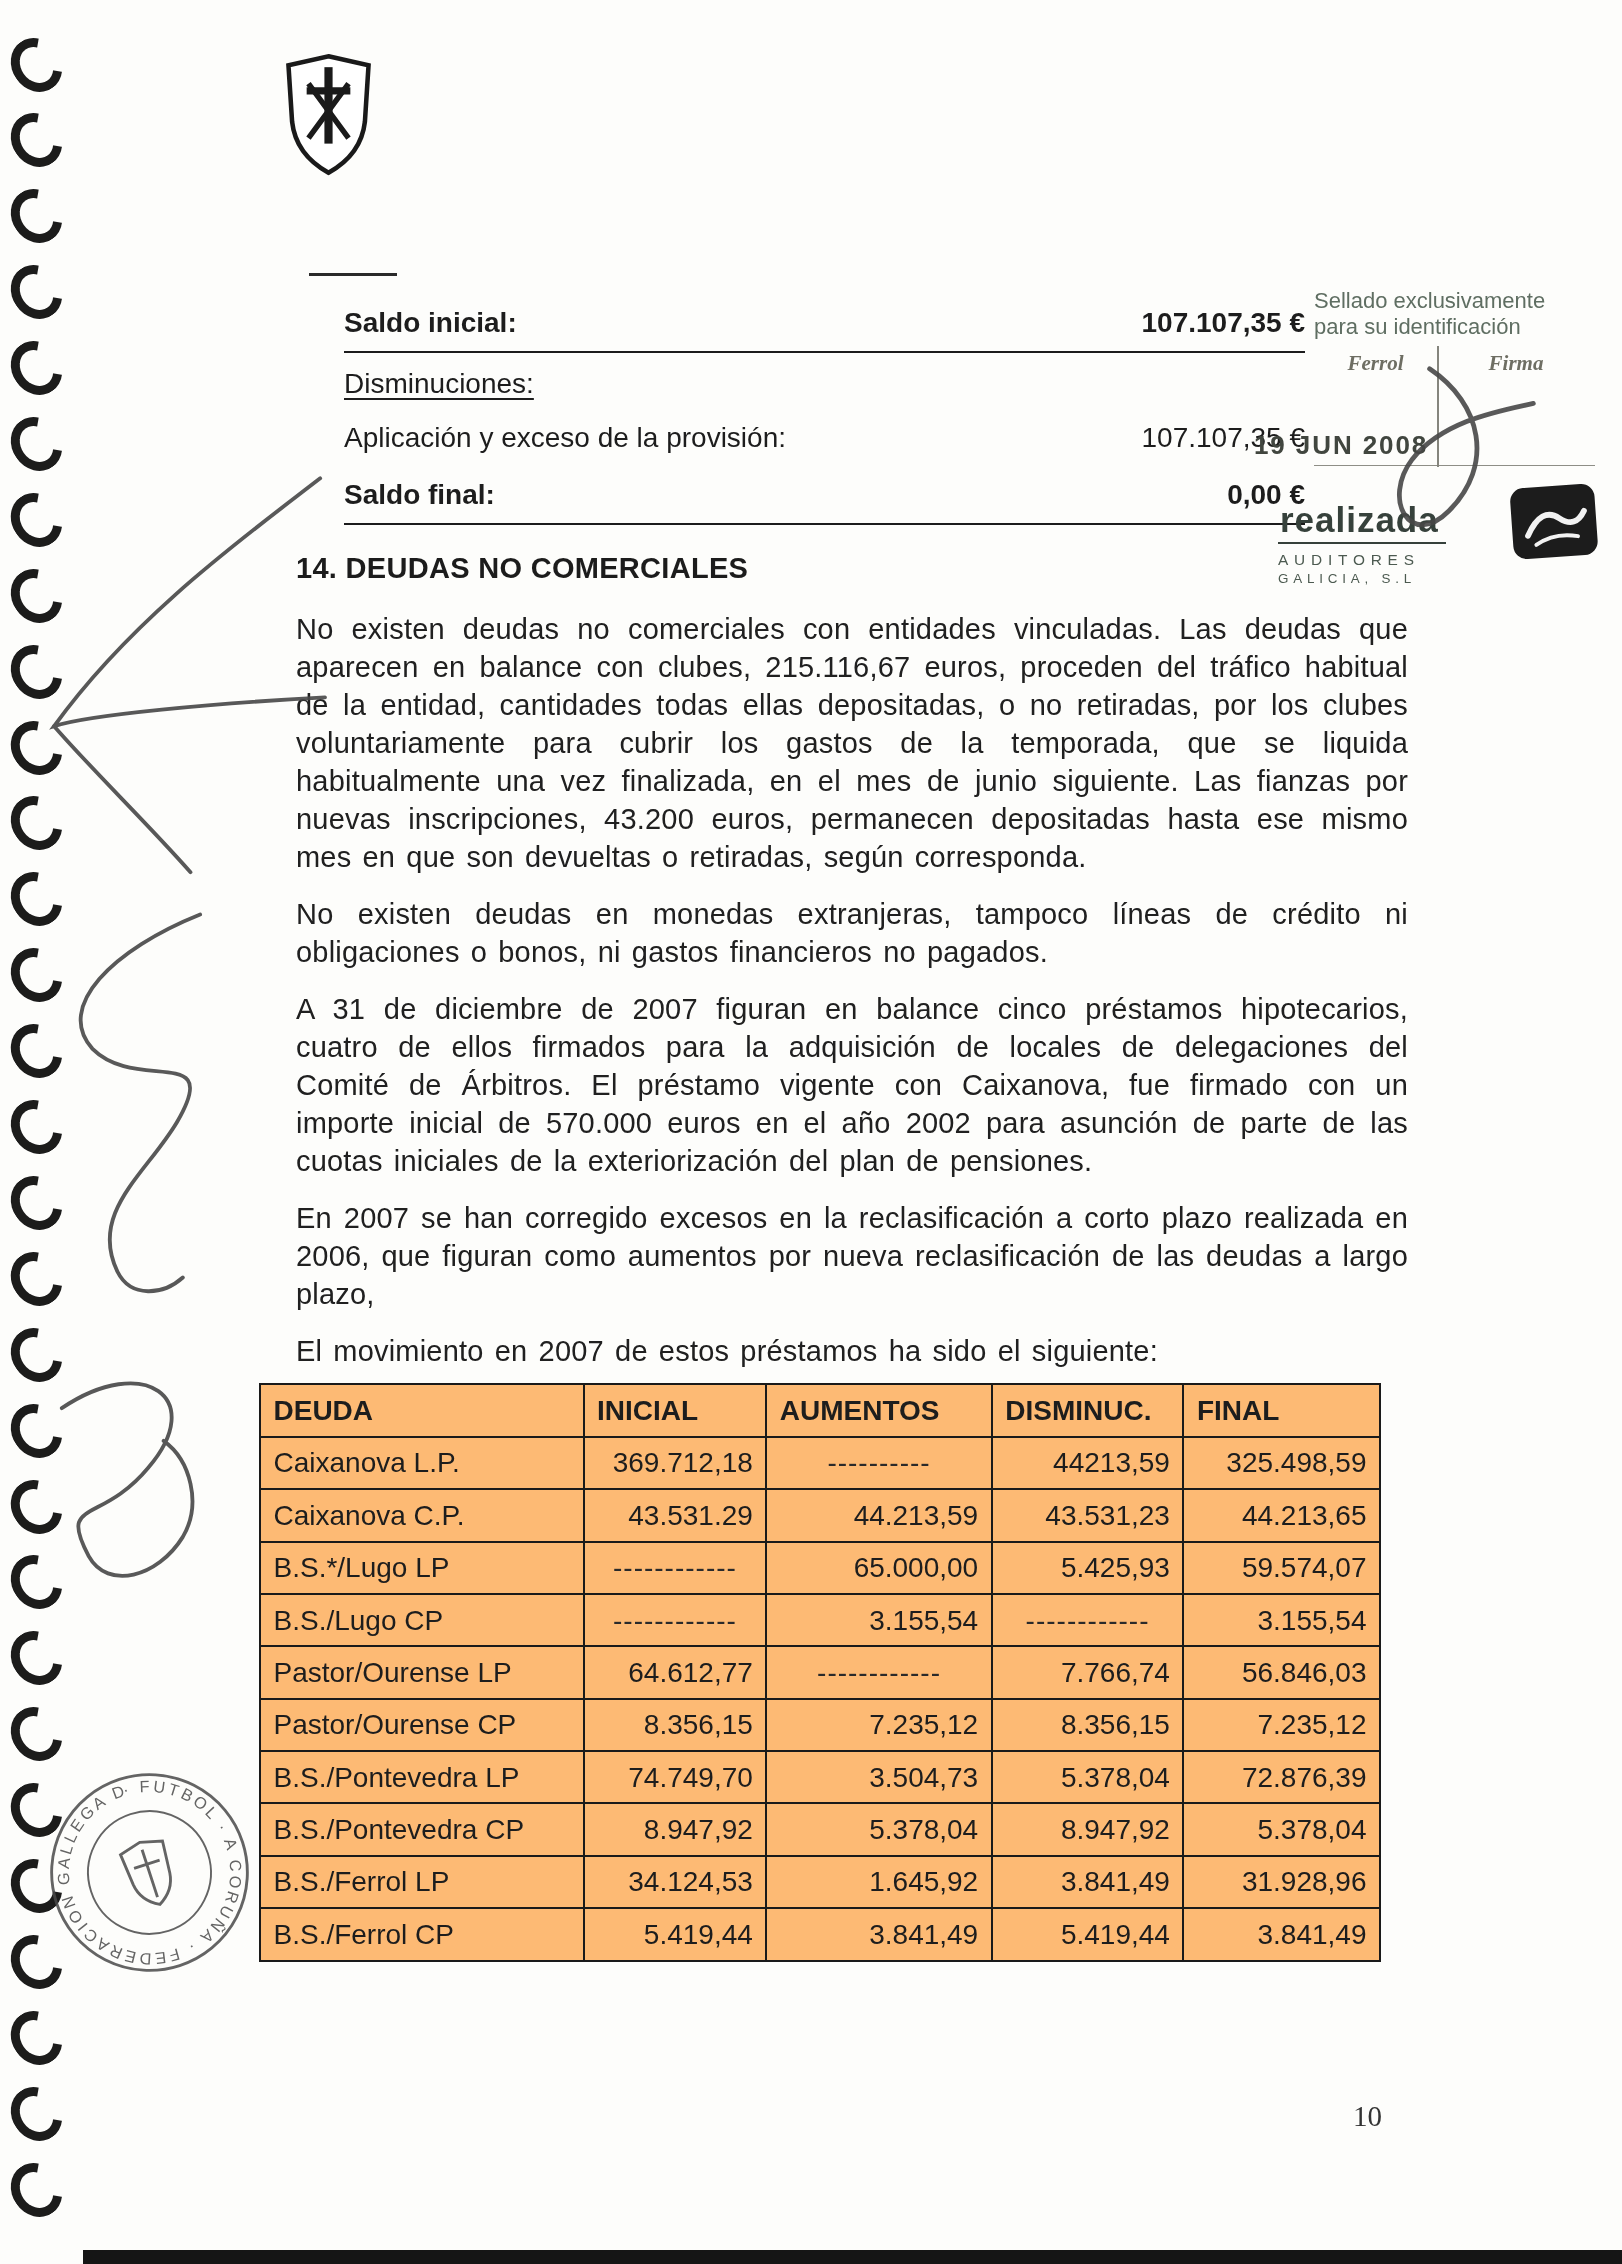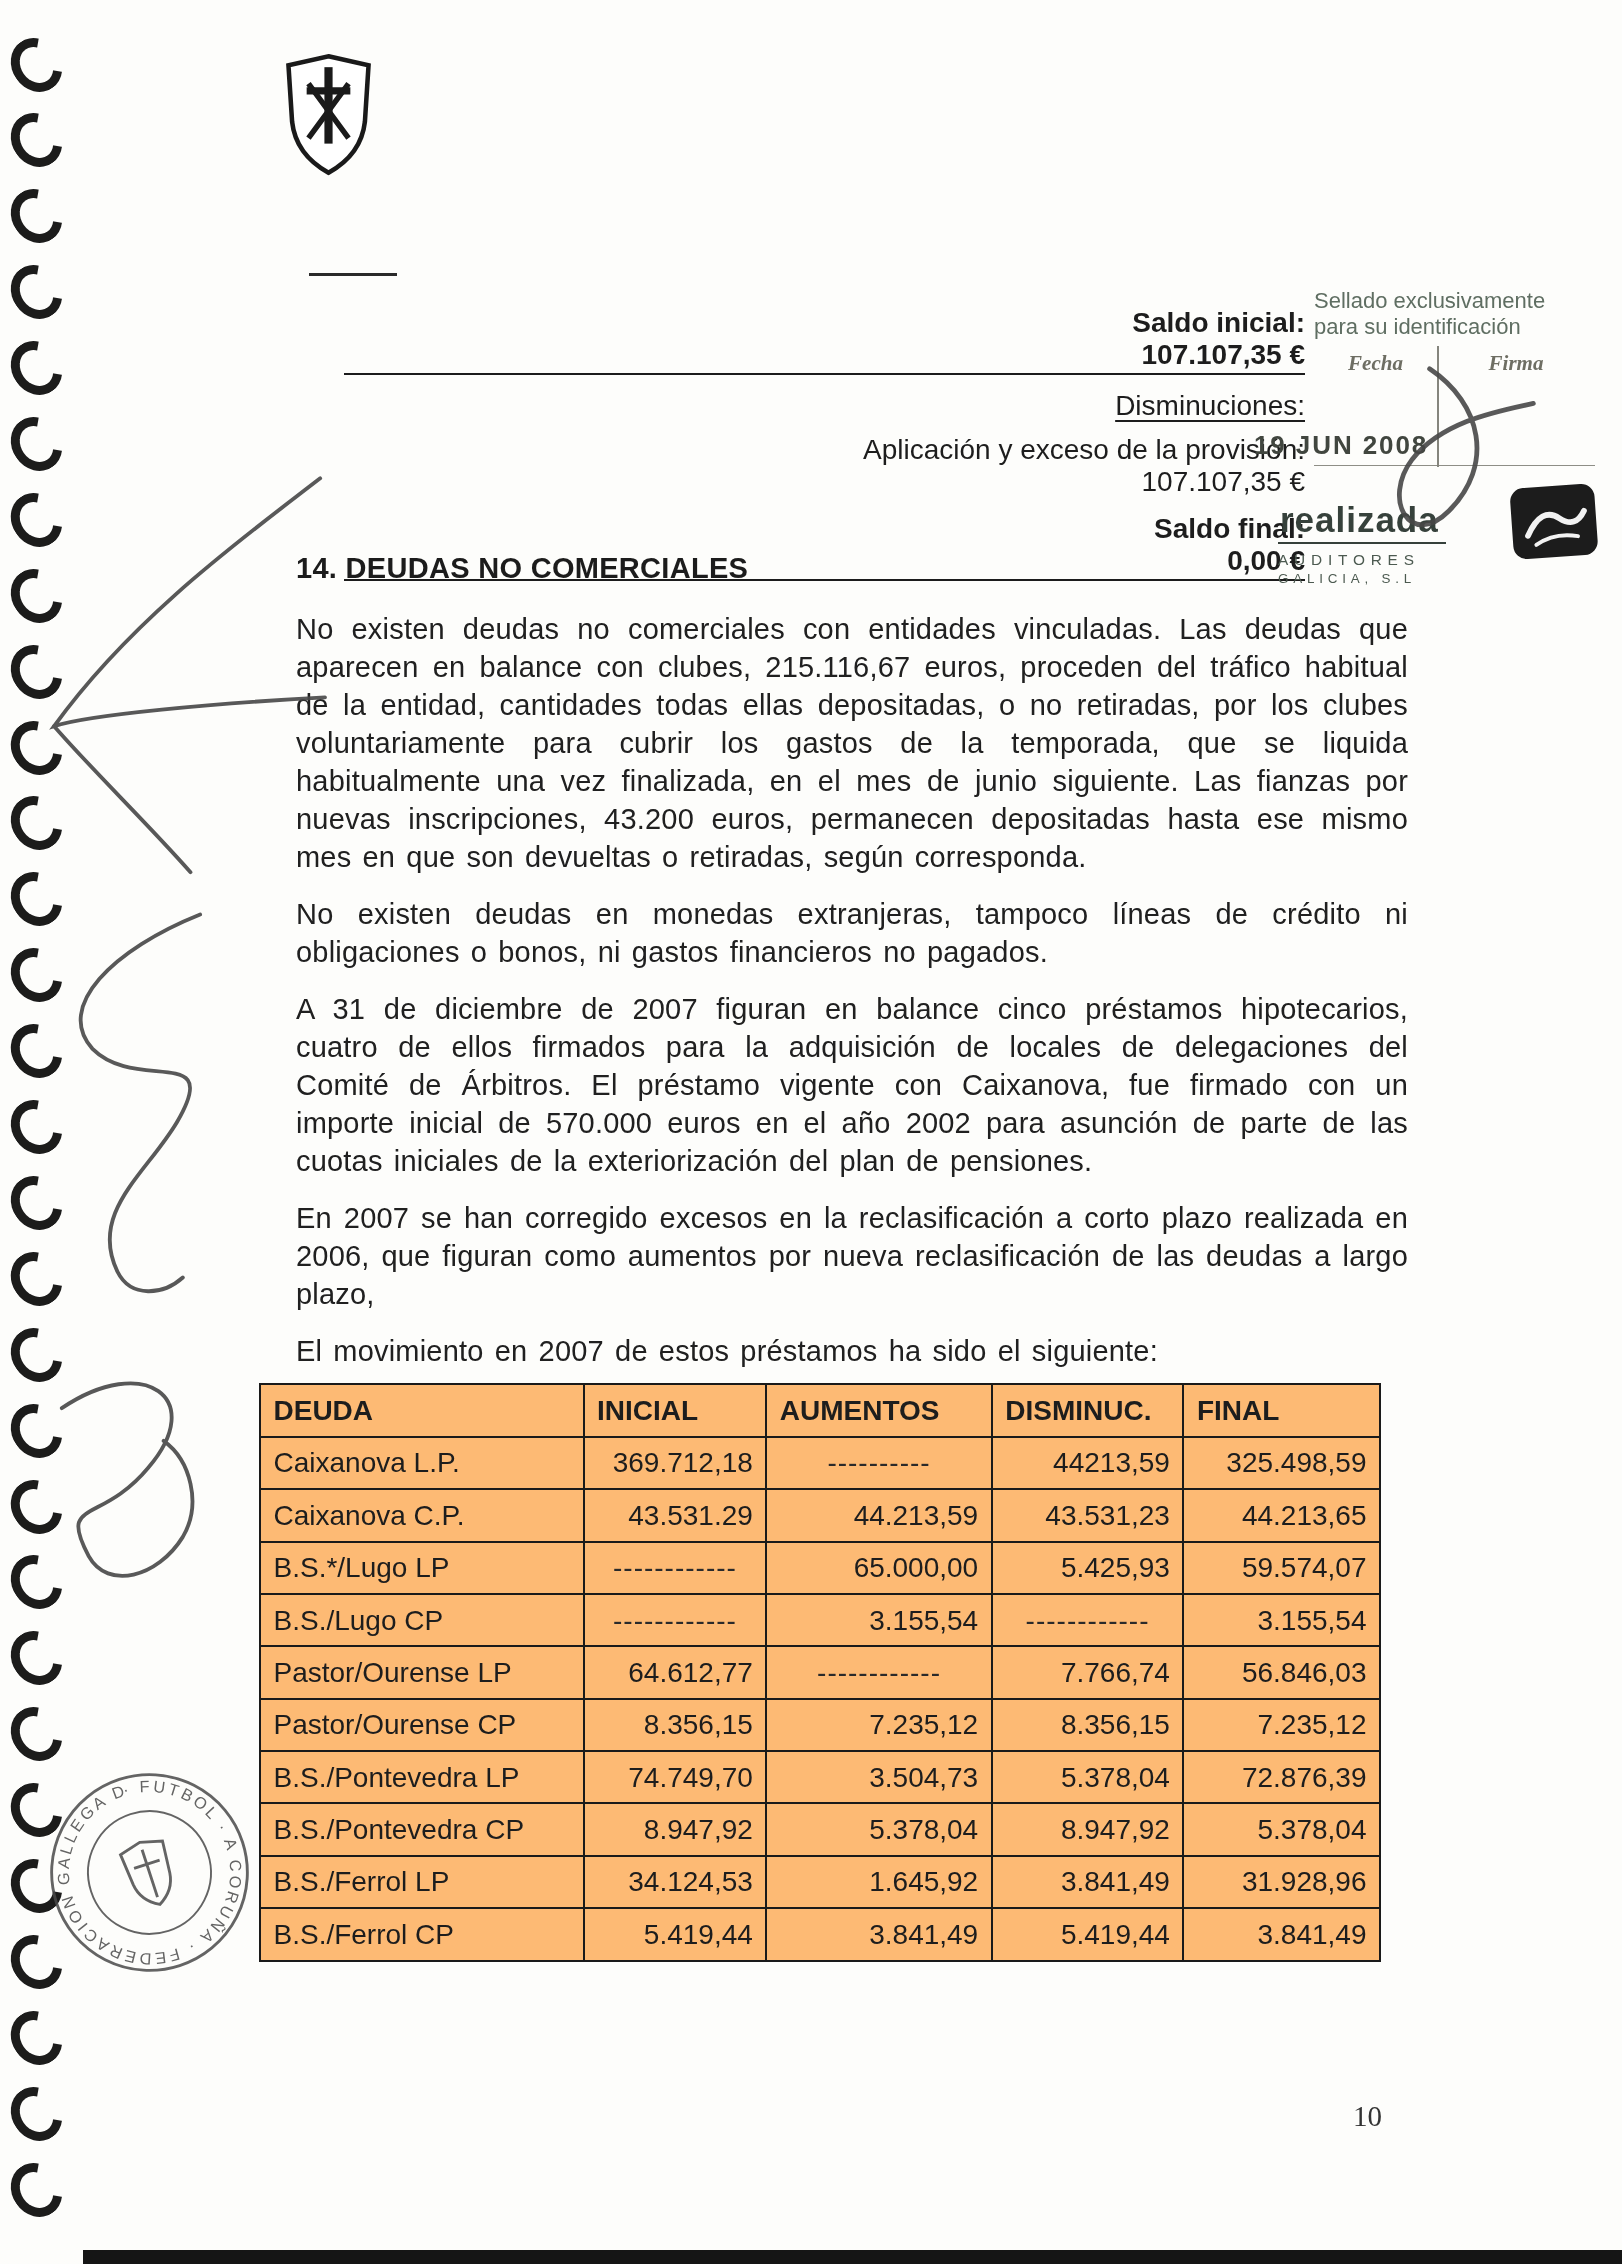--- a/index.html
+++ b/index.html
@@ -24,21 +24,21 @@
   }
   .address .web{font-weight:bold;margin-top:1.9px;}
   
   .orgname{
     position:absolute;left:137px;top:229px;
     font-size:28px;font-weight:bold;letter-spacing:0.5px;color:#232323;
   }
   .org-underline{position:absolute;left:309px;top:273px;width:88px;height:2.9px;background:#2a2a2a;}
   
   .balance{position:absolute;left:344px;top:307px;width:961px;font-size:28px;}
-  .brow{display:flex;justify-content:space-between;align-items:flex-end;padding-bottom:2px;flex-direction:column;}
+  .brow{display:flex;justify-content:space-between;align-items:flex-end;padding-bottom:12px;}
   .brow.rule{border-bottom:2.9px solid #1c1c1c;}
   .brow.bold, .brow.bold .bval{font-weight:bold;}
   .r1{margin-bottom:15.4px;}
   .r2{margin-bottom:9.6px;}
   .r3{margin-bottom:13.4px;}
   .u{text-decoration:underline;text-underline-offset:4.8px;}
   
   .stamp{position:absolute;left:1314px;top:288px;width:288px;color:#5f6e62;}
   .s1{font-size:22px;line-height:26px;}
   .scols{position:relative;height:117px;margin-top:7.7px;border-bottom:1.9px solid #8e8e86;width:281px;}
@@ -147,21 +147,21 @@
     <div class="brow rule bold">
       <span>Saldo final:</span>
       <span class="bval">0,00 €</span>
     </div>
   </div>
 
   <div class="stamp">
     <div class="s1">Sellado exclusivamente</div>
     <div class="s1">para su identificación</div>
     <div class="scols">
-      <div class="scol f1">Fecha</div>
+      <div class="scol f1">Ferrol</div>
       <div class="sdiv"></div>
       <div class="scol f2">Firma</div>
     </div>
     <div class="sdate">19 JUN 2008</div>
   </div>
 
   <div class="auditor">
     <div class="aname">realizada</div>
     <div class="asub">AUDITORES</div>
     <div class="asub2">GALICIA, S.L</div>

